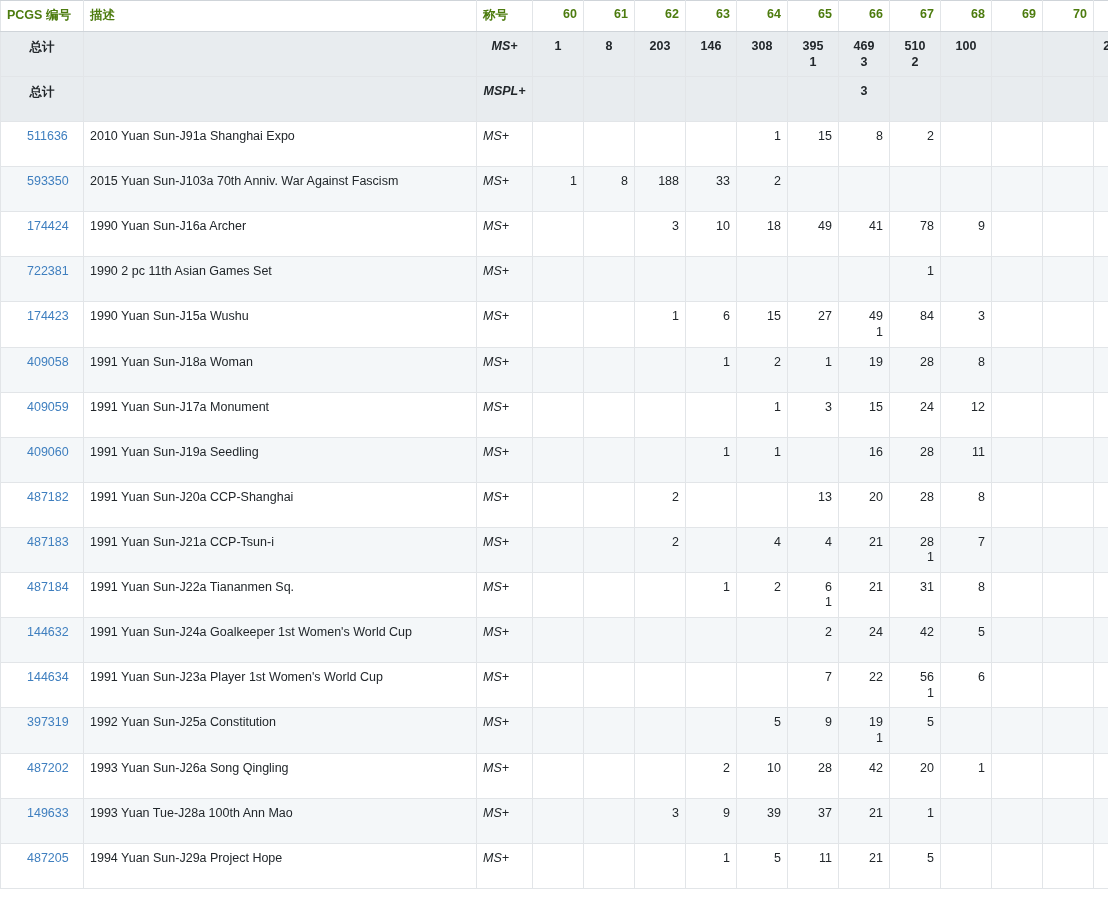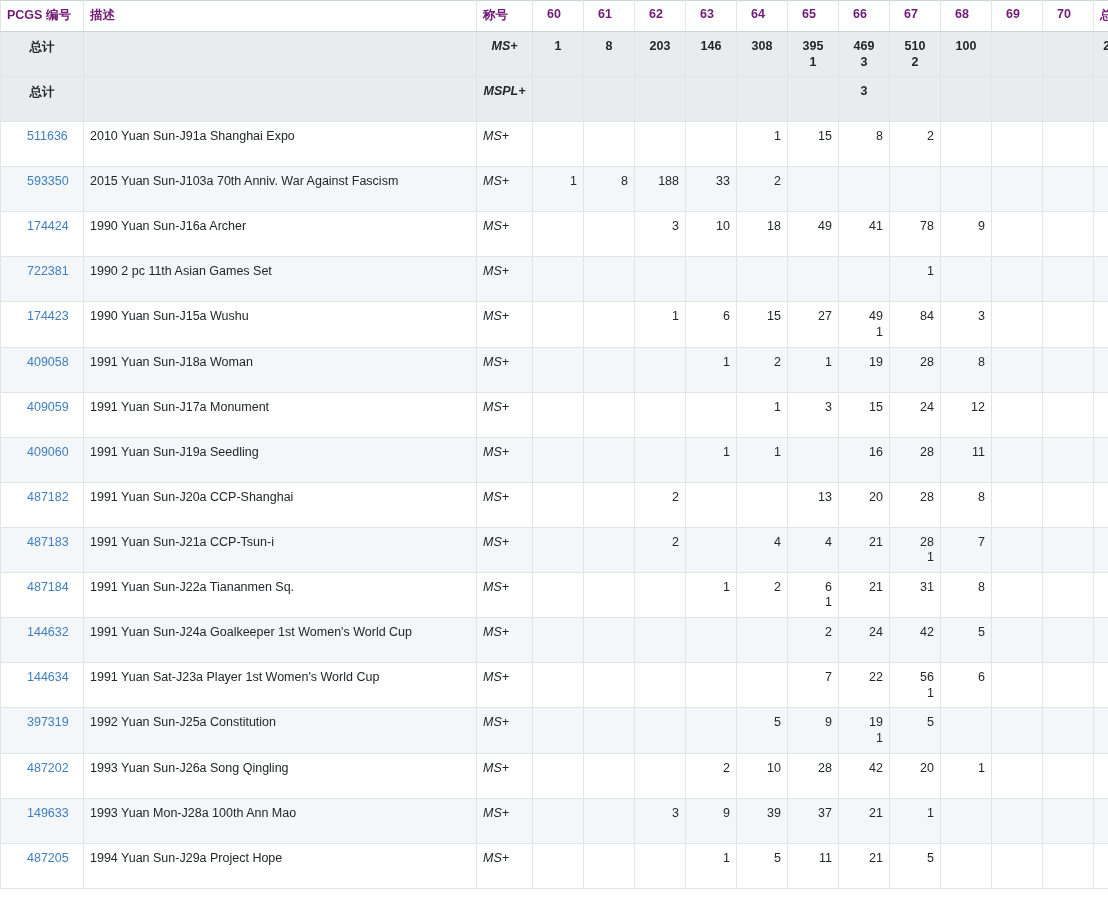--- a/index.html
+++ b/index.html
@@ -9,22 +9,22 @@
   .topbar{height:26px;display:flex;align-items:center;justify-content:space-between;padding:0 6px 0 8px;}
   .topbar .title{font-size:13px;font-weight:bold;color:#1b1f23;}
   .topbar .photograde{font-size:11.5px;color:#3f7fbf;}
 
   table{border-collapse:collapse;width:1108px;table-layout:fixed;font-size:12.5px;}
   th,td{border:1px solid #e2e5e8;padding:0;vertical-align:top;}
   thead th{
     background:#ffffff;
     font-weight:bold;
     font-size:12.5px;
-    color:#701a75;
-    padding:6px 22px 7px 6px;
+    color:#4d7c0f;
+    padding:6px 6px 7px 6px;
     border-top:1px solid #cfd4d9;
     border-bottom:1px solid #cfd4d9;
     white-space:nowrap;
   }
   th.num,td.num{text-align:right;}
   th.left,td.left{text-align:left;}
 
   tbody tr td{padding:7px 6px 6px 6px;height:31px;}
   tbody tr.totalrow td{background:#e8ecef;font-weight:bold;text-align:center;}
   tbody tr.zebra td{background:#f4f7f9;}
@@ -474,21 +474,21 @@
           </td>
           <td class="num">
             <span class="sub">5</span>
           </td>
           <td class="num"></td>
           <td class="num"></td>
           <td class="num">73</td>
         </tr>
         <tr>
           <td class="left idcell">144634</td>
-          <td class="left">1991 Yuan Sat-J23a Player 1st Women's World Cup</td>
+          <td class="left">1991 Yuan Sun-J23a Player 1st Women's World Cup</td>
           <td class="left gradecell"><span class="sub">MS</span><span class="sub">+</span></td>
           <td class="num"></td>
           <td class="num"></td>
           <td class="num"></td>
           <td class="num"></td>
           <td class="num"></td>
           <td class="num">
             <span class="sub">7</span>
           </td>
           <td class="num">
@@ -555,21 +555,21 @@
           </td>
           <td class="num">
             <span class="sub">1</span>
           </td>
           <td class="num"></td>
           <td class="num"></td>
           <td class="num">103</td>
         </tr>
         <tr class="zebra">
           <td class="left idcell">149633</td>
-          <td class="left">1993 Yuan Mon-J28a 100th Ann Mao</td>
+          <td class="left">1993 Yuan Tue-J28a 100th Ann Mao</td>
           <td class="left gradecell"><span class="sub">MS</span><span class="sub">+</span></td>
           <td class="num"></td>
           <td class="num"></td>
           <td class="num">
             <span class="sub">3</span>
           </td>
           <td class="num">
             <span class="sub">9</span>
           </td>
           <td class="num">

